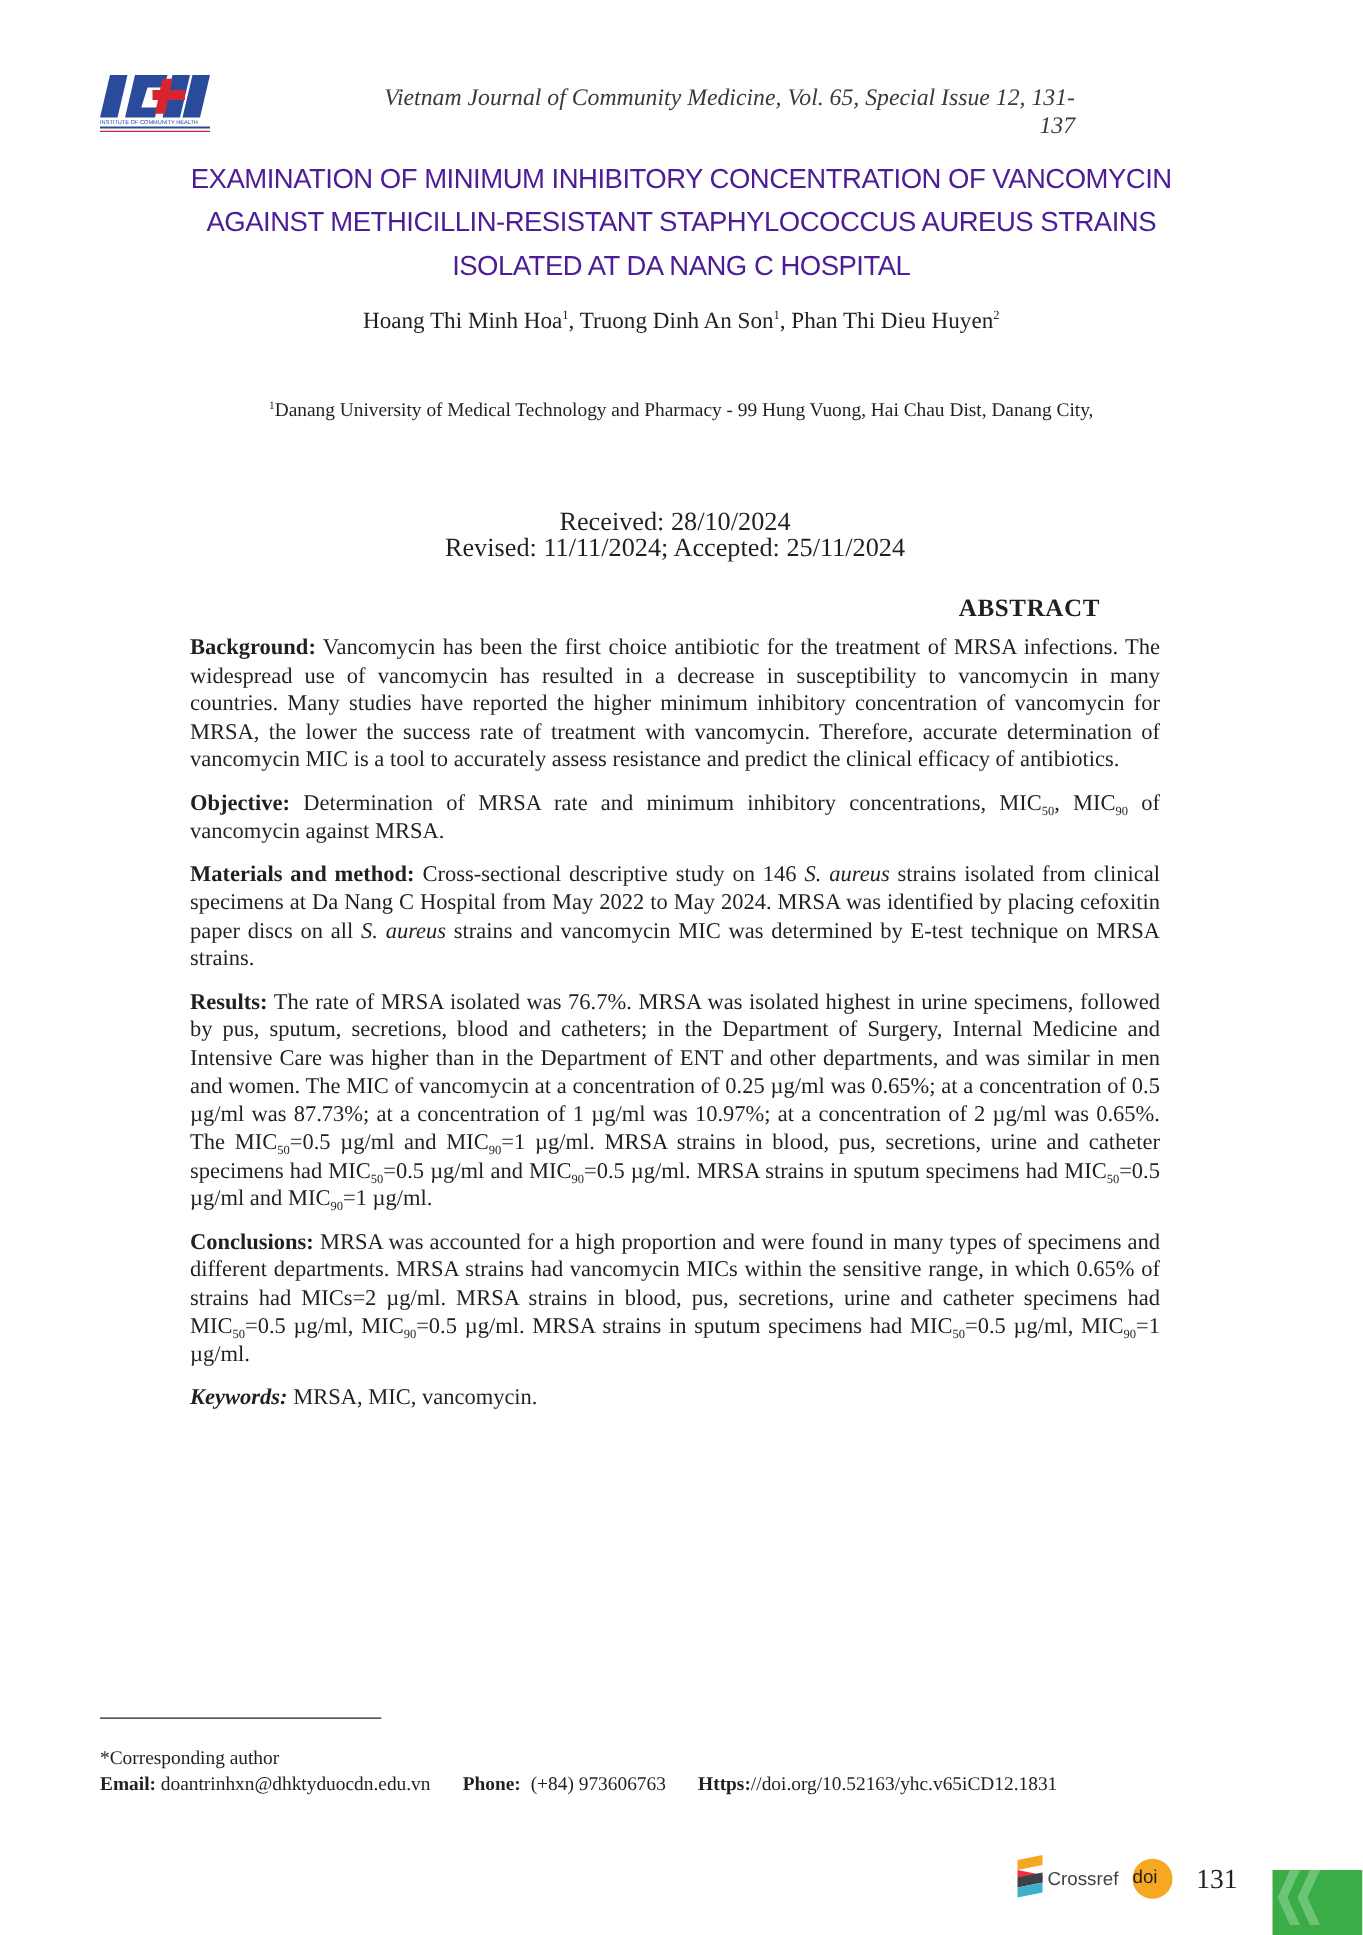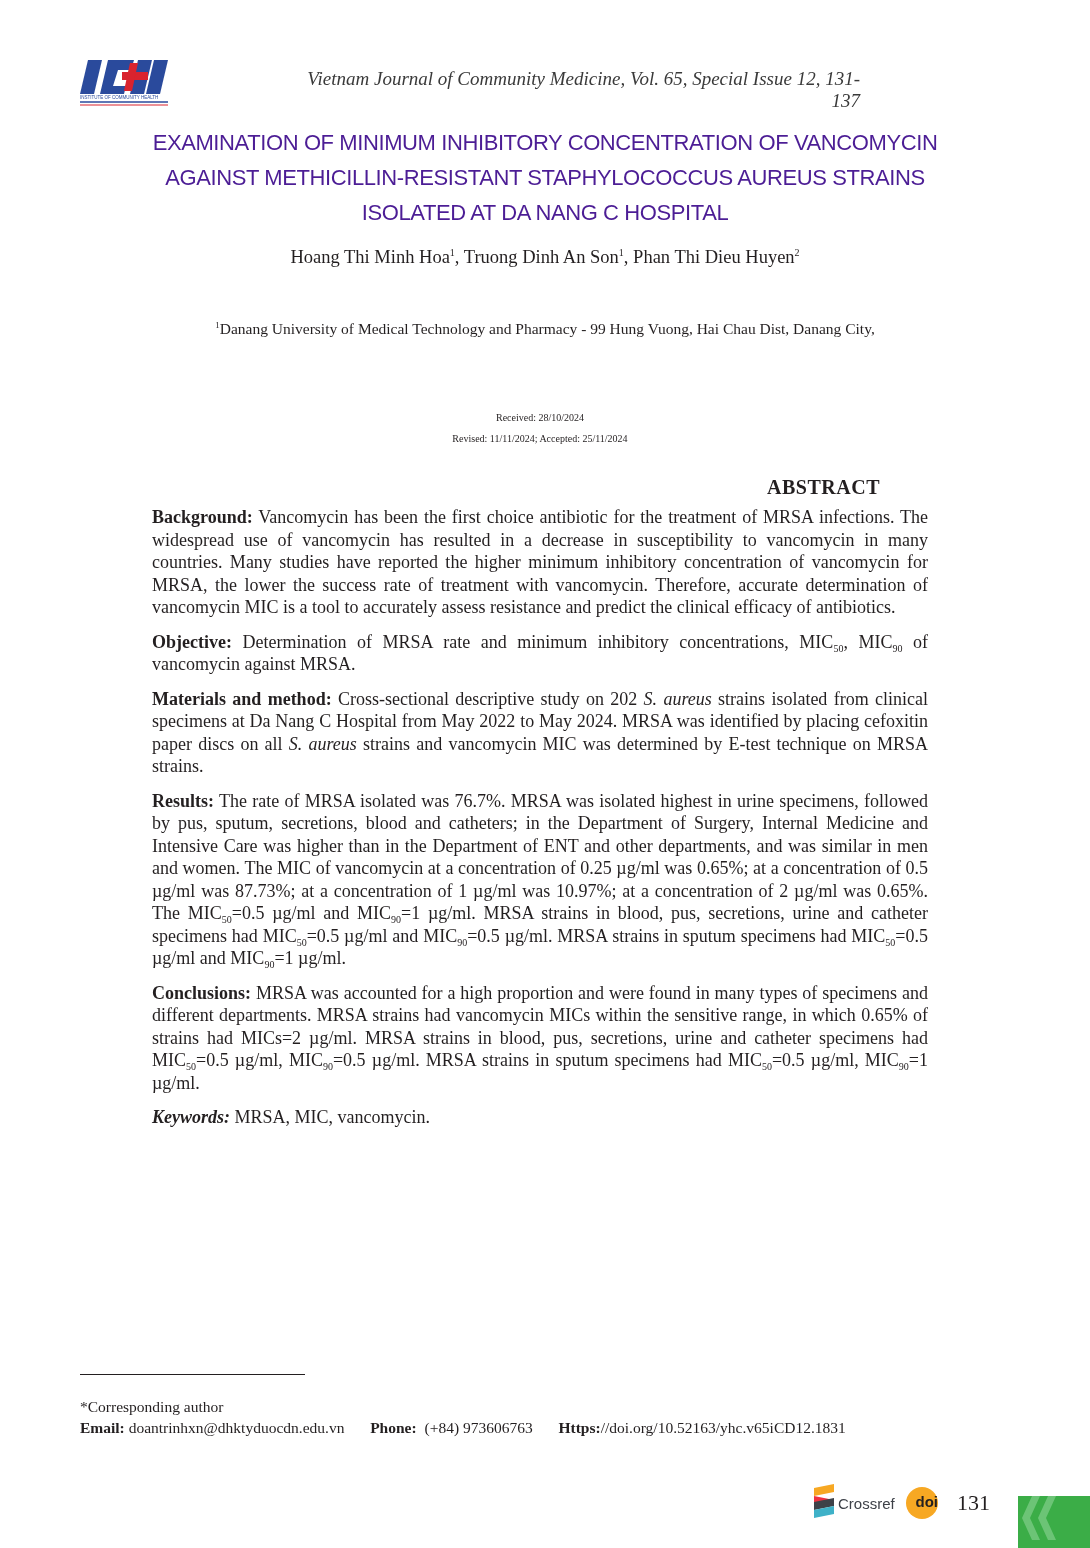--- a/index.html
+++ b/index.html
@@ -5,21 +5,21 @@
   html, body { margin: 0; padding: 0; background: #ffffff; }
   body { width: 1090px; height: 1548px; position: relative; overflow: hidden; color: #231f20; font-family: "Liberation Serif", serif; }
   .abs { position: absolute; }
   .logo { left: 78px; top: 58px; width: 92px; height: 52px; }
   .journal { left: 300px; width: 560px; top: 68px; text-align: right; font-style: italic; font-size: 19px; color: #3a3a3a; }
   .title { left: 60px; width: 970px; top: 125px; text-align: center; font-family: "Liberation Sans", sans-serif; font-weight: normal; font-size: 22px; line-height: 35px; letter-spacing: -0.4px; color: #4c1d95; }
   .authors { left: 60px; width: 970px; top: 243px; text-align: center; font-size: 18.5px; line-height: 28px; }
   .authors sup { font-size: 10px; vertical-align: 7px; line-height: 0; }
   .affil { left: 60px; width: 970px; top: 318px; text-align: center; font-size: 15.5px; line-height: 22px; }
   .affil sup { font-size: 9px; vertical-align: 6px; line-height: 0; }
-  .dates { left: 200px; width: 680px; top: 407px; text-align: center; font-size: 10px; line-height: 21px; }
+  .dates { left: 200px; width: 680px; top: 407px; text-align: center; font-size: 21px; line-height: 21px; }
   .abs-heading { left: 200px; width: 680px; top: 476px; text-align: right; font-weight: bold; font-size: 20px; letter-spacing: 0.5px; }
   .abstract { left: 152px; width: 776px; top: 506px; font-size: 18px; line-height: 22.5px; text-align: justify; }
   .abstract p { margin: 0 0 12px 0; }
   .abstract b { font-weight: bold; }
   .abstract sub { font-size: 10px; vertical-align: -4px; line-height: 0; }
   .rule { left: 80px; top: 1374px; width: 225px; height: 1px; background: #231f20; }
   .foot { left: 80px; top: 1396px; width: 940px; font-size: 15.5px; line-height: 21px; }
   .crossref { left: 812px; top: 1484px; height: 40px; width: 130px; }
   .pagenum { left: 957px; top: 1490px; font-size: 22px; }
   .greenbox { left: 1018px; top: 1496px; width: 72px; height: 52px; background: #3bad47; }
@@ -67,21 +67,21 @@
 <div class="abs abs-heading">ABSTRACT</div>
 
 <div class="abs abstract">
   <p>
     <b>Background:</b><span> Vancomycin has been the first choice antibiotic for the treatment of MRSA infections. The widespread use of vancomycin has resulted in a decrease in susceptibility to vancomycin in many countries. Many studies have reported the higher minimum inhibitory concentration of vancomycin for MRSA, the lower the success rate of treatment with vancomycin. Therefore, accurate determination of vancomycin MIC is a tool to accurately assess resistance and predict the clinical efficacy of antibiotics.</span>
   </p>
   <p>
     <b>Objective:</b><span> Determination of MRSA rate and minimum inhibitory concentrations, MIC</span><sub>50</sub><span>, MIC</span><sub>90</sub><span> of vancomycin against MRSA.</span>
   </p>
   <p>
-    <b>Materials and method:</b><span> Cross-sectional descriptive study on 202 </span><i>S. aureus</i><span> strains isolated from clinical specimens at Da Nang C Hospital from May 2022 to May 2024. MRSA was identified by placing cefoxitin paper discs on all </span><i>S. aureus</i><span> strains and vancomycin MIC was determined by E-test technique on MRSA strains.</span>
+    <b>Materials and method:</b><span> Cross-sectional descriptive study on 146 </span><i>S. aureus</i><span> strains isolated from clinical specimens at Da Nang C Hospital from May 2022 to May 2024. MRSA was identified by placing cefoxitin paper discs on all </span><i>S. aureus</i><span> strains and vancomycin MIC was determined by E-test technique on MRSA strains.</span>
   </p>
   <p>
     <b>Results:</b><span> The rate of MRSA isolated was 76.7%. MRSA was isolated highest in urine specimens, followed by pus, sputum, secretions, blood and catheters; in the Department of Surgery, Internal Medicine and Intensive Care was higher than in the Department of ENT and other departments, and was similar in men and women. The MIC of vancomycin at a concentration of 0.25 µg/ml was 0.65%; at a concentration of 0.5 µg/ml was 87.73%; at a concentration of 1 µg/ml was 10.97%; at a concentration of 2 µg/ml was 0.65%. The MIC</span><sub>50</sub><span>=0.5 µg/ml and MIC</span><sub>90</sub><span>=1 µg/ml. MRSA strains in blood, pus, secretions, urine and catheter specimens had MIC</span><sub>50</sub><span>=0.5 µg/ml and MIC</span><sub>90</sub><span>=0.5 µg/ml. MRSA strains in sputum specimens had MIC</span><sub>50</sub><span>=0.5 µg/ml and MIC</span><sub>90</sub><span>=1 µg/ml.</span>
   </p>
   <p>
     <b>Conclusions:</b><span> MRSA was accounted for a high proportion and were found in many types of specimens and different departments. MRSA strains had vancomycin MICs within the sensitive range, in which 0.65% of strains had MICs=2 µg/ml. MRSA strains in blood, pus, secretions, urine and catheter specimens had MIC</span><sub>50</sub><span>=0.5 µg/ml, MIC</span><sub>90</sub><span>=0.5 µg/ml. MRSA strains in sputum specimens had MIC</span><sub>50</sub><span>=0.5 µg/ml, MIC</span><sub>90</sub><span>=1 µg/ml.</span>
   </p>
   <p>
     <b><i>Keywords:</i></b><span> MRSA, MIC, vancomycin.</span>
   </p>
@@ -100,21 +100,21 @@
 </div>
 
 <div class="abs crossref">
   <svg width="28" height="40" viewBox="0 0 28 40" style="position:absolute;left:0;top:0;">
     <polygon points="2,4 22,0 22,8 2,12" fill="#f7a823"></polygon>
     <polygon points="2,12 22,16 22,22 2,18" fill="#ef3340"></polygon>
     <polygon points="2,18 22,14 22,22 2,26" fill="#3d4148"></polygon>
     <polygon points="2,26 22,22 22,30 2,34" fill="#3eb1c8"></polygon>
   </svg>
   <span style="position:absolute;left:26px;top:11px;font-family:'Liberation Sans',sans-serif;font-size:15px;color:#3d4148;">Crossref</span>
-  <span style="position:absolute;left:94px;top:3px;width:32px;height:32px;border-radius:16px;background:#f7a823;color:#231f20;font-family:'Liberation Sans',sans-serif;font-weight:bold;font-size:15px;text-align:right;line-height:30px;">doi</span>
+  <span style="position:absolute;left:94px;top:3px;width:32px;height:32px;border-radius:16px;background:#f7a823;color:#231f20;font-family:'Liberation Sans',sans-serif;font-weight:normal;font-size:15px;text-align:left;line-height:30px;">doi</span>
 </div>
 
 <div class="abs pagenum">131</div>
 
 <div class="abs greenbox">
   <svg width="72" height="52" viewBox="0 0 72 52">
     <polygon points="14,0 22,0 12,22 22,44 14,44 4,22" fill="#6cc476"></polygon>
     <polygon points="30,0 38,0 28,22 38,44 30,44 20,22" fill="#6cc476"></polygon>
   </svg>
 </div>

